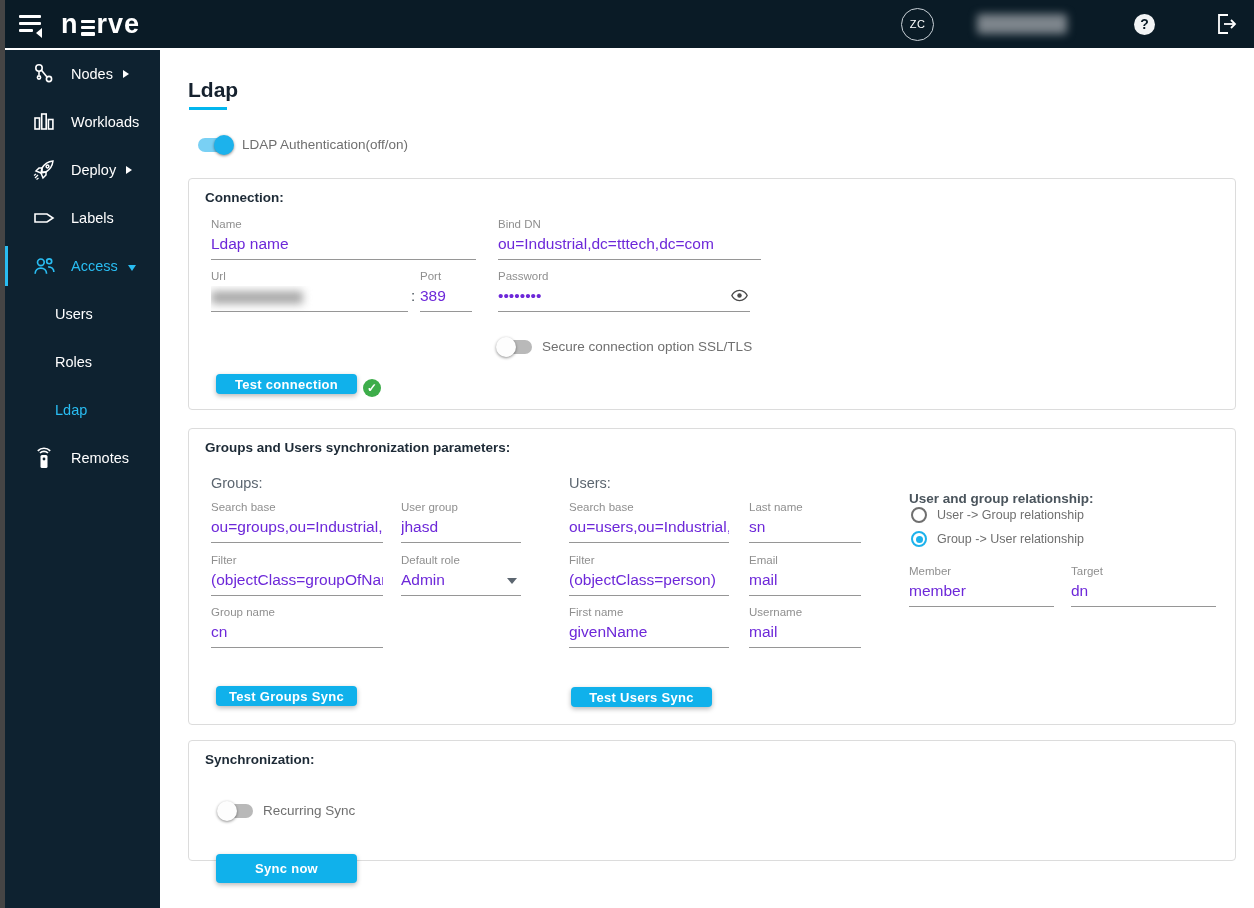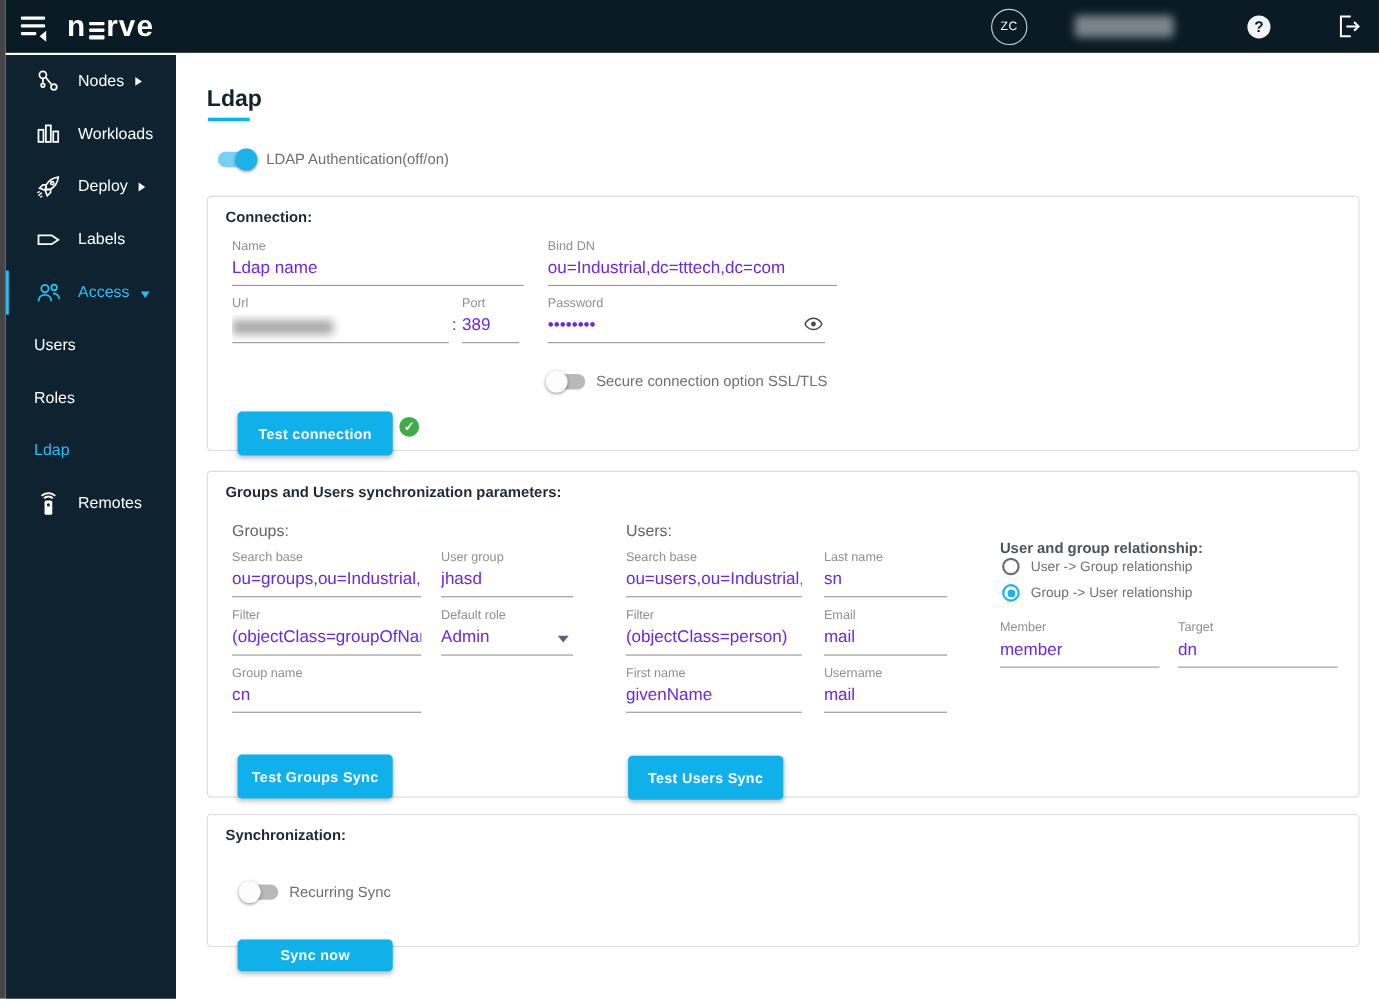--- a/index.html
+++ b/index.html
@@ -40,21 +40,21 @@
   .side-item { height:48px; display:flex; align-items:center; padding-left:26px; color:#fff;
                font-size:14.5px; cursor:pointer; position:relative; }
   .side-item .sicon { width:26px; height:26px; margin-right:14px; display:flex; align-items:center; justify-content:center; }
   .side-item.active { color:#29bdf2; }
   .side-item.active svg { stroke:#29bdf2; }
   .active-bar { position:absolute; left:0; top:4px; width:3px; height:40px; background:#29bdf2; }
   .chev-right { width:0; height:0; border-top:4.5px solid transparent; border-bottom:4.5px solid transparent;
                 border-left:6px solid currentColor; margin-left:10px; }
   .chev-down { width:0; height:0; border-left:4.5px solid transparent; border-right:4.5px solid transparent;
                border-top:6px solid currentColor; margin-left:10px; margin-top:3px; }
-  .side-sub { height:48px; display:flex; align-items:center; padding-left:26px; color:#fff;
+  .side-sub { height:48px; display:flex; align-items:center; padding-left:50px; color:#fff;
               font-size:14.5px; cursor:pointer; }
   .side-sub.active { color:#29bdf2; }
   .version { position:absolute; bottom:3px; width:100%; text-align:center; color:#fff;
              font-size:10.5px; font-weight:bold; letter-spacing:.3px; }
 
   
   .main-title { position:absolute; left:188px; top:78px; font-size:21px; font-weight:bold; color:#15212e; }
   .title-underline { position:absolute; left:189px; top:107px; width:38px; height:3px; background:#02b6ee; }
 
   
@@ -84,21 +84,21 @@
   .mlabel { font-size:11.5px; color:#8f8f8f; line-height:13px; }
   .mvalue { margin-top:3px; font-size:15.5px; color:#6d28d9; line-height:20px; height:26px;
             white-space:nowrap; overflow:hidden; border-bottom:1px solid #969696; cursor:text; }
   .blur-val { width:92px; height:13px; margin-top:5px; border-radius:2px; background:#a9a9a9; filter:blur(4px); }
   .port-colon { position:absolute; font-size:15px; color:#47525a; }
   .eye { position:absolute; right:2px; top:18px; cursor:pointer; }
   .caret { position:absolute; right:4px; top:24px; width:0; height:0; cursor:pointer;
            border-left:5px solid transparent; border-right:5px solid transparent; border-top:6px solid #5c6670; }
 
   
-  .btn { position:absolute; height:40px; width:141px; background:#10b1eb; border:none; border-radius:4px;
+  .btn { position:absolute; height:20px; width:141px; background:#10b1eb; border:none; border-radius:4px;
          color:#fff; font-weight:bold; font-size:13px; font-family:inherit; letter-spacing:.3px;
          box-shadow:0 2px 5px rgba(0,0,0,.28); cursor:pointer; }
   .success-badge { position:absolute; width:18px; height:18px; border-radius:50%; background:#3dad4a;
                    color:#fff; font-size:12px; font-weight:bold; display:flex; align-items:center; justify-content:center; }
 
   
   .radio-row { position:absolute; display:flex; align-items:center; cursor:pointer; }
   .radio { width:16px; height:16px; border-radius:50%; border:2px solid #6f6f6f; position:relative; flex:none; }
   .radio.selected { border-color:#1cb2ec; }
   .radio.selected::after { content:""; position:absolute; left:2.5px; top:2.5px; width:7px; height:7px;

